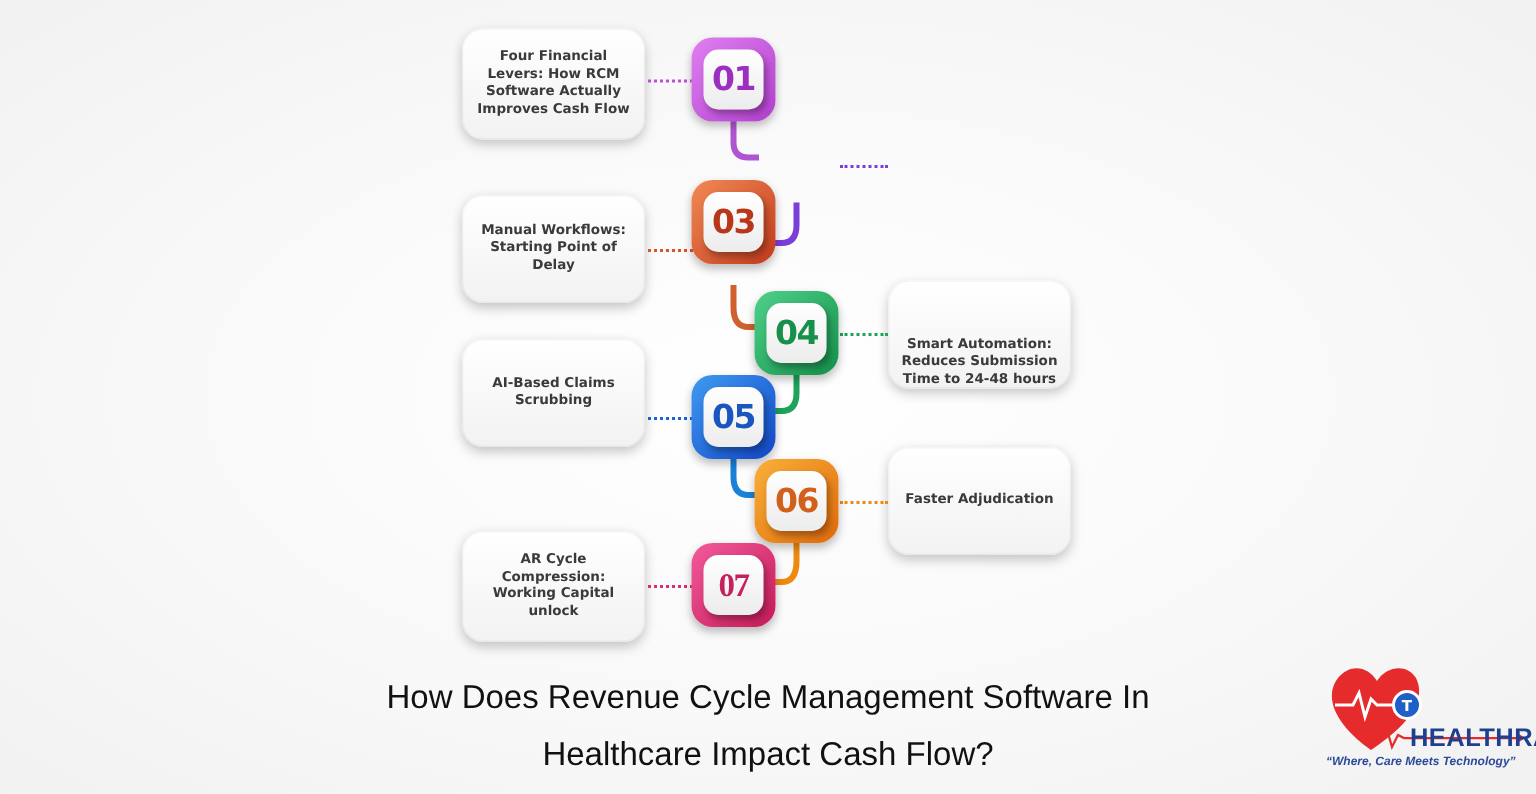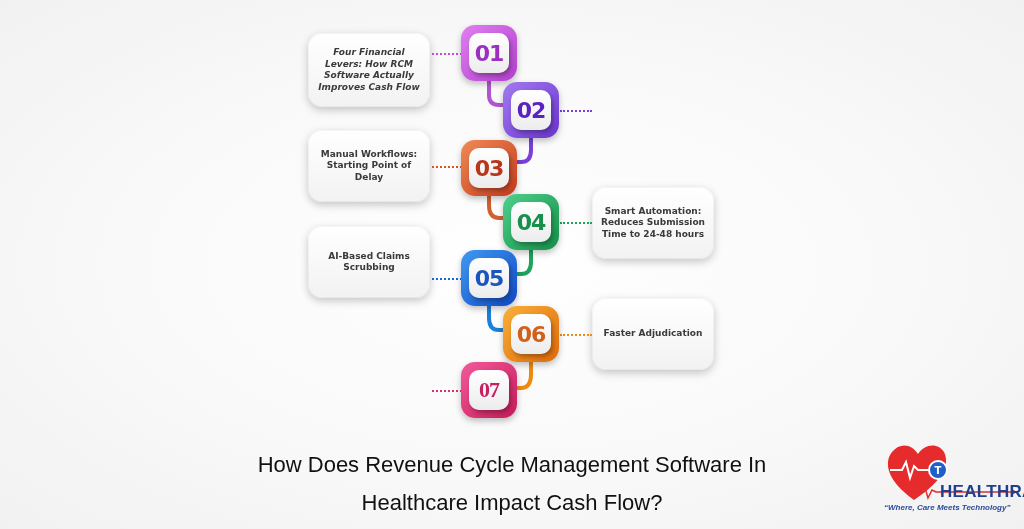--- a/index.html
+++ b/index.html
@@ -27,42 +27,39 @@
 
   <svg class="links" width="1024" height="529">
     <path d="M489 80 L489 95 Q489 105 499 105 L506 105" stroke="#b055d0" stroke-width="4" fill="none"></path>
     <path d="M531 135 L531 150 Q531 162 521 162 L514 162" stroke="#7a3fd8" stroke-width="4" fill="none"></path>
     <path d="M489 190 L489 205 Q489 218 499 218 L506 218" stroke="#d06030" stroke-width="4" fill="none"></path>
     <path d="M531 246 L531 262 Q531 274 521 274 L514 274" stroke="#1ea35a" stroke-width="4" fill="none"></path>
     <path d="M489 302 L489 318 Q489 330 499 330 L506 330" stroke="#1a80d8" stroke-width="4" fill="none"></path>
     <path d="M531 358 L531 374 Q531 388 521 388 L514 388" stroke="#ee8a10" stroke-width="4" fill="none"></path>
   </svg>
 
-  <div class="card" style="left:308px;top:33px;width:122px;height:74px;font-style:italic;">
+  <div class="card" style="left:308px;top:19px;width:122px;height:74px;">
     <span>Four Financial Levers: How RCM Software Actually Improves Cash Flow</span>
   </div>
   <div class="dots" style="left:432px;top:53px;width:30px;border-color:#c04fd6;"></div>
   <div class="badge" style="left:461px;top:25px;background:linear-gradient(135deg,#e07ff0,#b240cf);">
     <div class="inner" style="color:#9b2fc0;">01</div>
   </div>
 
   <div class="dots" style="left:560px;top:110px;width:32px;border-color:#7a3fd8;"></div>
-  <div class="badge" style="left:503px;top:82px;background:linear-gradient(135deg,#a27af0,#6a35d0);">
-    <div class="inner" style="color:#5a22c0;">02</div>
-  </div>
 
   <div class="card" style="left:308px;top:130px;width:122px;height:72px;">
     <span>Manual Workflows: Starting Point of Delay</span>
   </div>
   <div class="dots" style="left:432px;top:166px;width:30px;border-color:#d8552a;"></div>
-  <div class="badge" style="left:461px;top:140px;background:linear-gradient(135deg,#f08a55,#c43b1d);">
+  <div class="badge" style="left:461px;top:120px;background:linear-gradient(135deg,#f08a55,#c43b1d);">
     <div class="inner" style="color:#b8361a;">03</div>
   </div>
 
-  <div class="card" style="left:592px;top:187px;width:122px;height:72px;">
+  <div class="card" style="left:592px;top:187px;width:122px;height:72px;align-items:flex-end;">
     <span>Smart Automation: Reduces Submission Time to 24-48 hours</span>
   </div>
   <div class="dots" style="left:560px;top:222px;width:32px;border-color:#1ea35a;"></div>
   <div class="badge" style="left:503px;top:194px;background:linear-gradient(135deg,#4fd08a,#14904a);">
     <div class="inner" style="color:#16904a;">04</div>
   </div>
 
   <div class="card" style="left:308px;top:226px;width:122px;height:72px;justify-content:center;">
     <span>AI-Based Claims Scrubbing</span>
   </div>
@@ -72,20 +69,23 @@
   </div>
 
   <div class="card" style="left:592px;top:298px;width:122px;height:72px;">
     <span>Faster Adjudication</span>
   </div>
   <div class="dots" style="left:560px;top:334px;width:32px;border-color:#ee8a10;"></div>
   <div class="badge" style="left:503px;top:306px;background:linear-gradient(135deg,#f8b03a,#e06a0a);">
     <div class="inner" style="color:#d2601a;">06</div>
   </div>
 
+  <div class="card" style="left:308px;top:354px;width:122px;height:74px;">
+    <span>AR Cycle Compression: Working Capital unlock</span>
+  </div>
   <div class="dots" style="left:432px;top:390px;width:30px;border-color:#e02a78;"></div>
   <div class="badge" style="left:461px;top:362px;background:linear-gradient(135deg,#f25a9a,#c81a5a);">
     <div class="inner" style="color:#c8205e;font-family:Liberation Serif, serif;">07</div>
   </div>
 
   <div class="title" style="top:452px;">How Does Revenue Cycle Management Software In</div>
   <div class="title" style="top:490px;">Healthcare Impact Cash Flow?</div>
 
   <svg class="logo" viewBox="0 0 140 80" width="140" height="80">
     <path d="M34 60 C6 40 4 22 12 12 C20 2 32 4 38 14 C44 4 58 2 64 12 C70 24 64 40 34 60 Z" fill="#e52b2b"></path>

